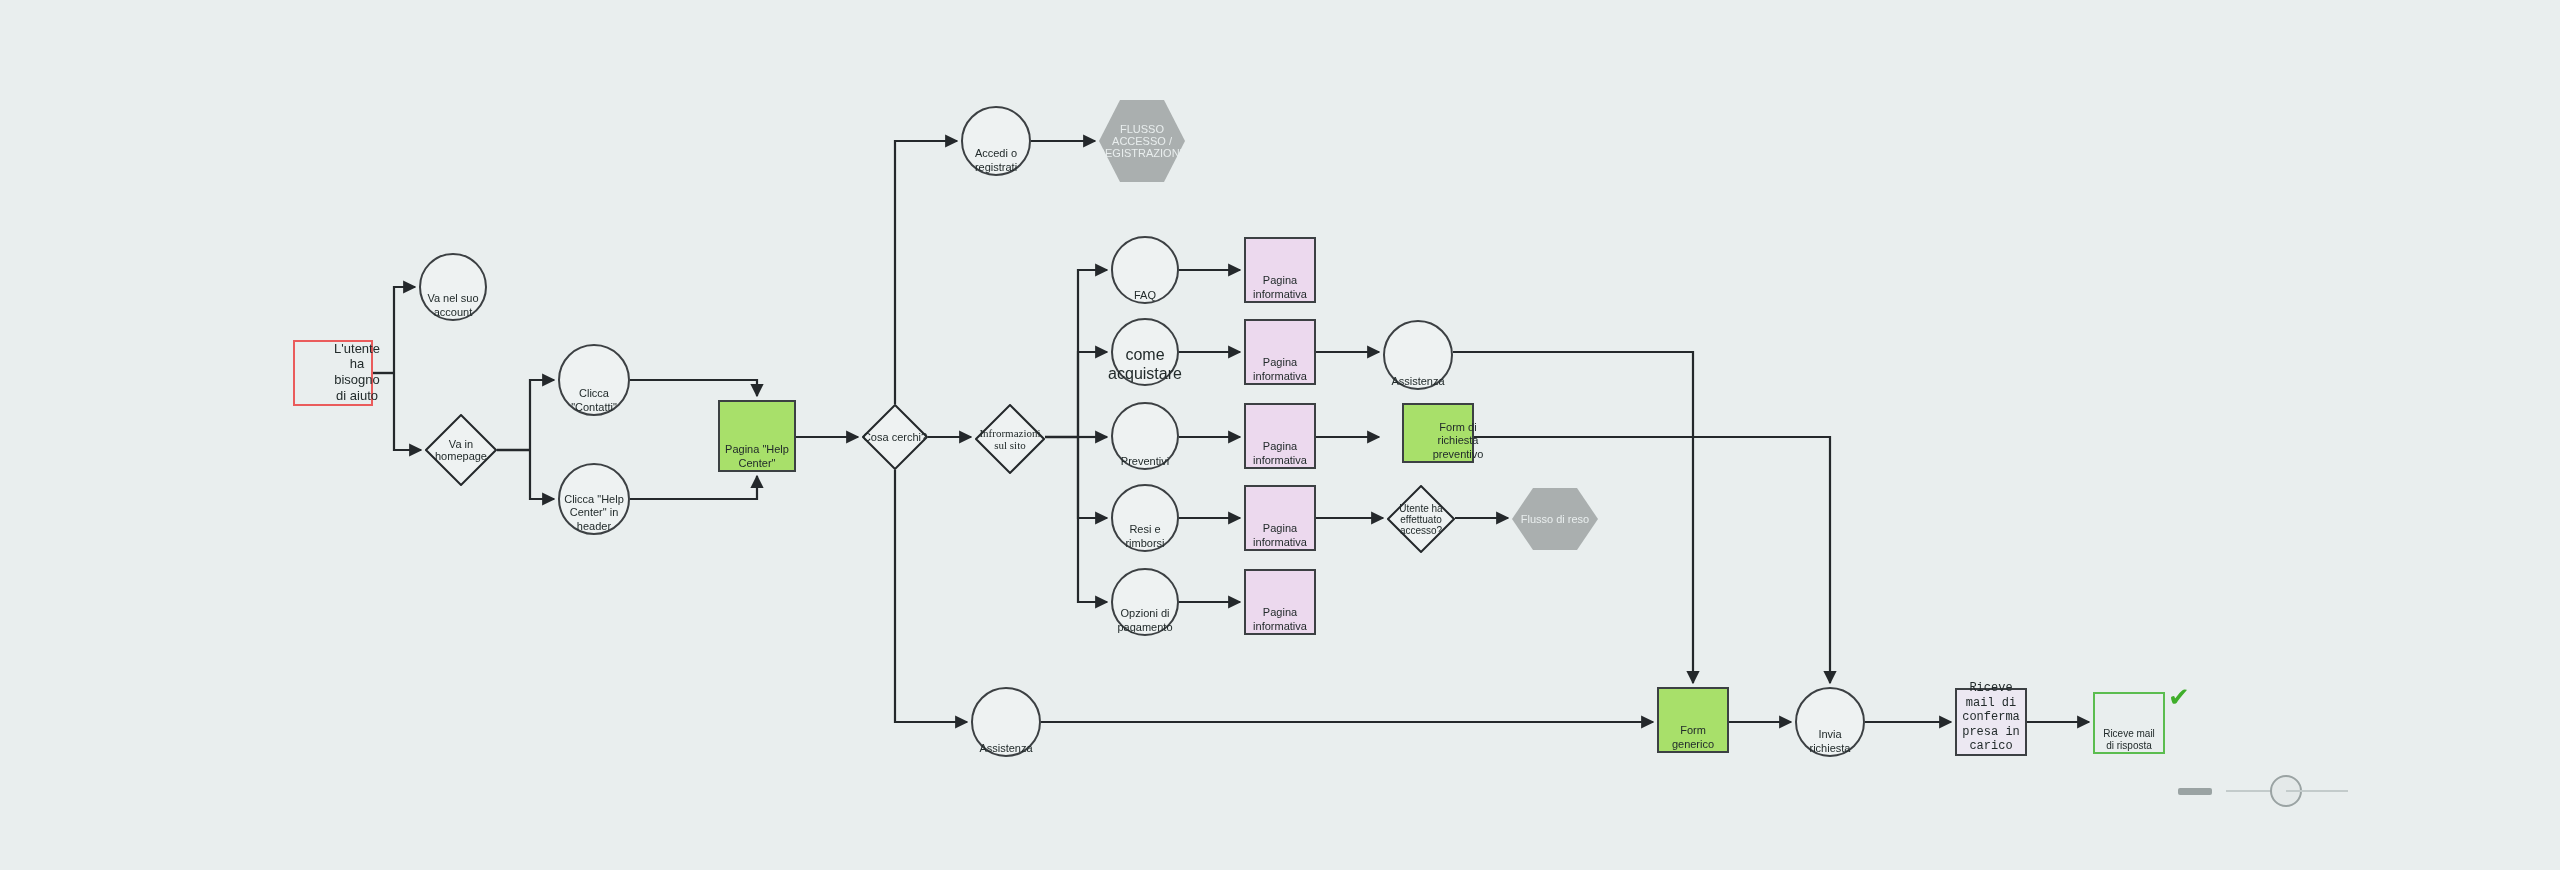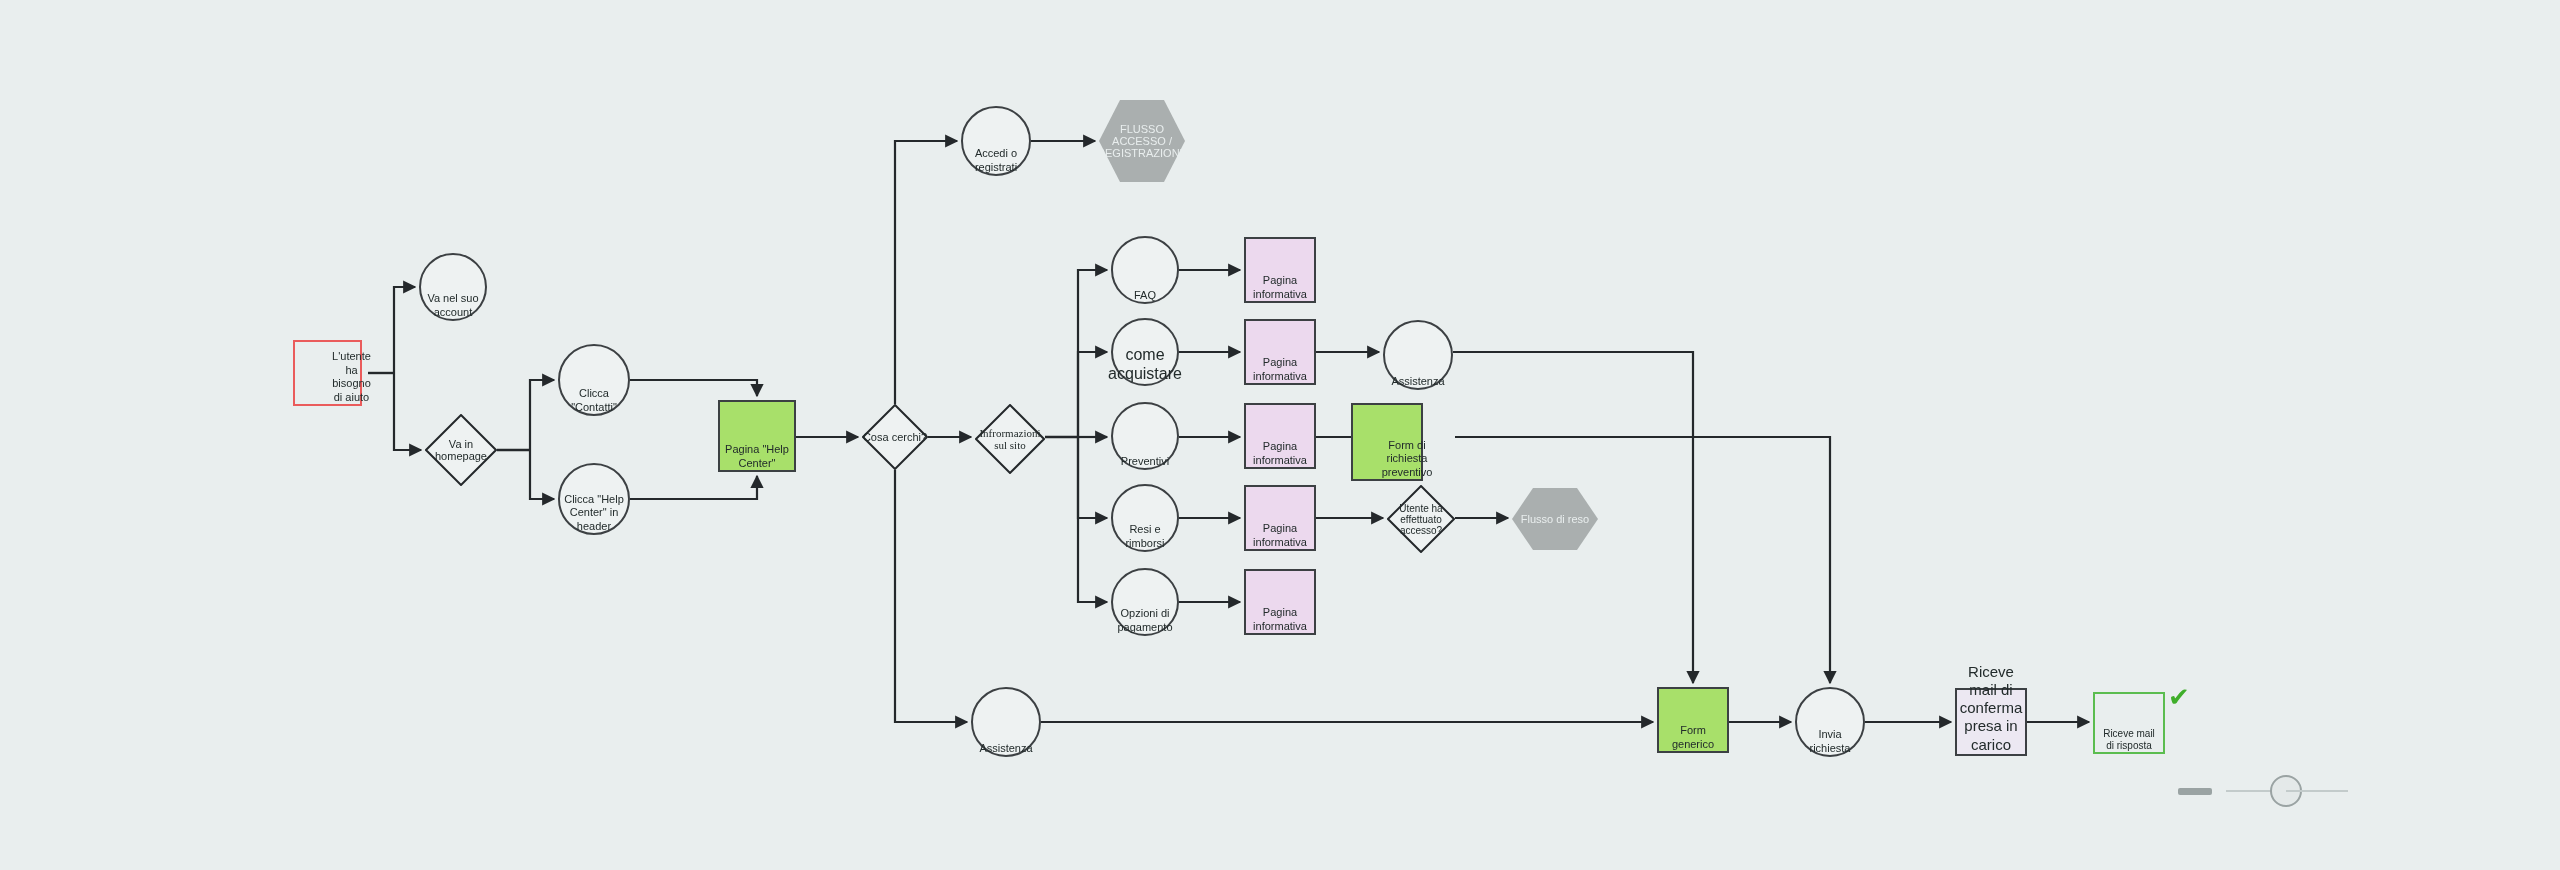--- a/index.html
+++ b/index.html
@@ -89,21 +89,21 @@
     <path d="M1041,722 L1653,722"></path>
 
     <path d="M1729,722 L1791,722"></path>
 
     <path d="M1865,722 L1951,722"></path>
 
     <path d="M2027,722 L2089,722"></path>
   </g>
 </svg>
 
-<div class="node rect-red" style="left:293px;top:340px;width:69px;height:66px;font-size:11px;padding-left:48px;">
+<div class="node rect-red" style="left:293px;top:340px;width:80px;height:66px;font-size:13px;padding-left:48px;">
   <span>L'utente ha bisogno di aiuto</span>
 </div>
 
 <div class="node ellipse" style="left:419px;top:253px;width:68px;height:68px;font-size:11px;">
   <span>Va nel suo account</span>
 </div>
 
 <div class="diamond-wrap" style="left:425px;top:414px;width:72px;height:72px;">
   <svg width="72" height="72">
       <polygon points="36,1 71,36 36,71 1,36" fill="#eef2f2" stroke="#24282b" stroke-width="2"></polygon>
@@ -185,21 +185,21 @@
   <span>Pagina informativa</span>
 </div>
 <div class="node rect" style="left:1244px;top:569px;width:72px;height:66px;font-size:11px;background:#ecd9ee;">
   <span>Pagina informativa</span>
 </div>
 
 <div class="node ellipse" style="left:1383px;top:320px;width:70px;height:70px;font-size:11px;">
   <span>Assistenza</span>
 </div>
 
-<div class="node rect-green" style="left:1351px;top:403px;width:72px;height:78px;font-size:11px;padding-left:40px;">
+<div class="node rect-green" style="left:1402px;top:403px;width:72px;height:60px;font-size:11px;padding-left:40px;">
   <span>Form di richiesta preventivo</span>
 </div>
 
 <div class="diamond-wrap" style="left:1387px;top:485px;width:68px;height:68px;">
   <svg width="68" height="68">
       <polygon points="34,1 67,34 34,67 1,34" fill="#eef2f2" stroke="#24282b" stroke-width="2"></polygon>
     </svg>
   <div class="diamond-label" style="font-size:10px;">
       <span>Utente ha effettuato accesso?</span>
     </div>
@@ -219,21 +219,21 @@
 </div>
 
 <div class="node rect-green" style="left:1657px;top:687px;width:72px;height:66px;font-size:11px;">
   <span>Form generico</span>
 </div>
 
 <div class="node ellipse" style="left:1795px;top:687px;width:70px;height:70px;font-size:11px;">
   <span>Invia richiesta</span>
 </div>
 
-<div class="node rect" style="left:1955px;top:688px;width:72px;height:68px;font-size:15px;">
+<div class="node rect" style="left:1955px;top:688px;width:72px;height:68px;font-size:12px;font-family:Liberation Mono, monospace;">
   <span>Riceve mail di conferma presa in carico</span>
 </div>
 
 <div class="node rect-greenline" style="left:2093px;top:692px;width:72px;height:62px;font-size:10px;">
   <span>Riceve mail di risposta</span>
 </div>
 
 <div class="check" style="left:2168px;top:684px;font-size:26px;color:#3fae2a;line-height:1;">
   <span>✔</span>
 </div>

